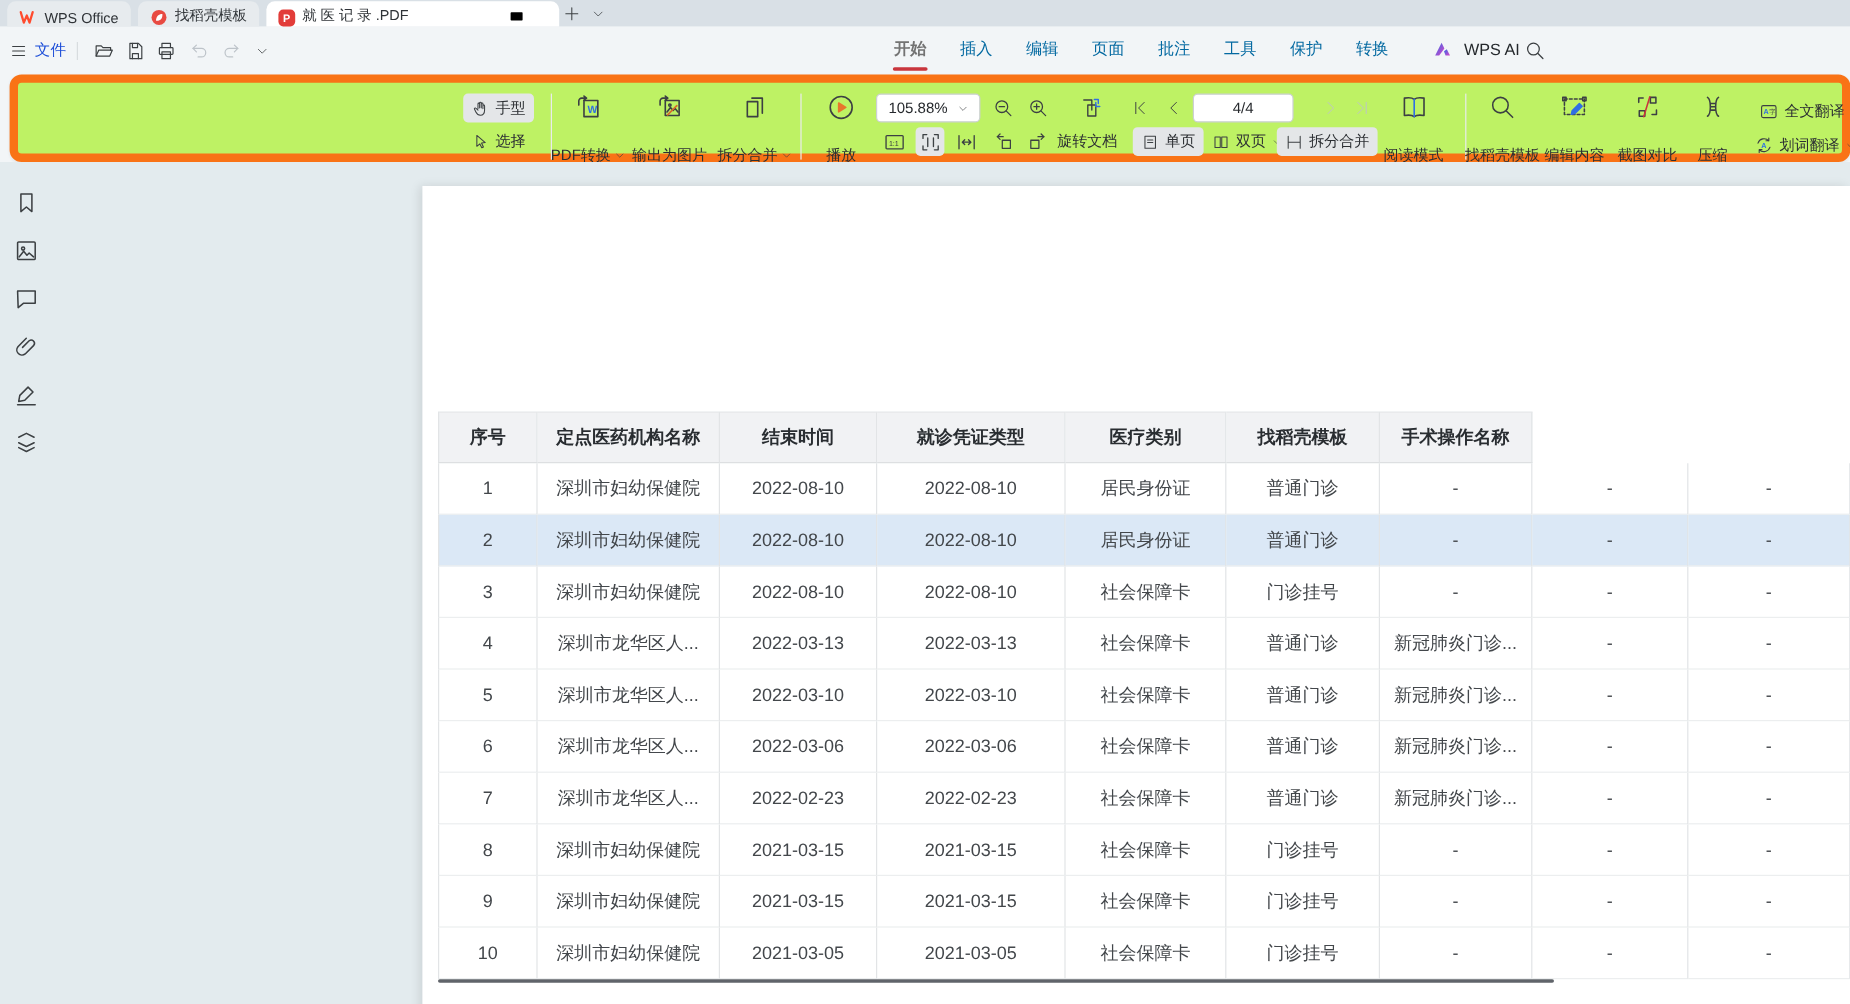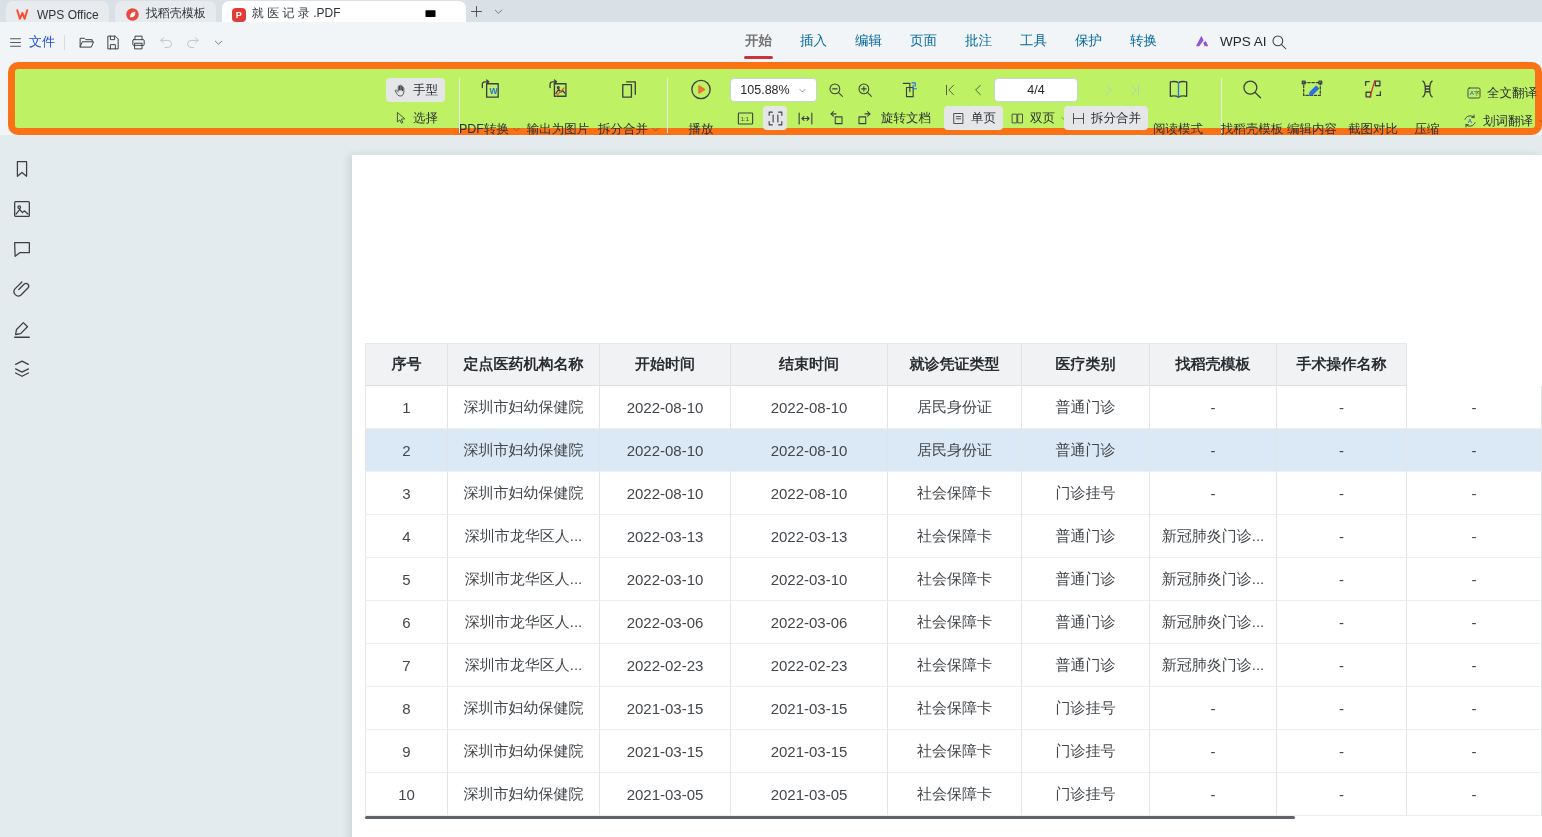--- a/index.html
+++ b/index.html
@@ -461,21 +461,20 @@
       <path d="M5 8l7-3.5L19 8M5 13l7 3.5 7-3.5M5 17.5L12 21l7-3.5"></path>
     </svg>
   </div>
 
   <div id="docarea">
     <div id="page">
       <div id="pdftable">
         <div class="grid">
             <div class="th c0">序号</div>
             <div class="th c1">定点医药机构名称</div>
-            <div class="th c2">开始时间</div>
             <div class="th c3">结束时间</div>
             <div class="th c4">就诊凭证类型</div>
             <div class="th c5">医疗类别</div>
             <div class="th c6">找稻壳模板</div>
             <div class="th c8">手术操作名称</div>
           </div>
         <div>
             <div class="grid tr">
               <div class="td c0">1</div>
               <div class="td c1">深圳市妇幼保健院</div>

